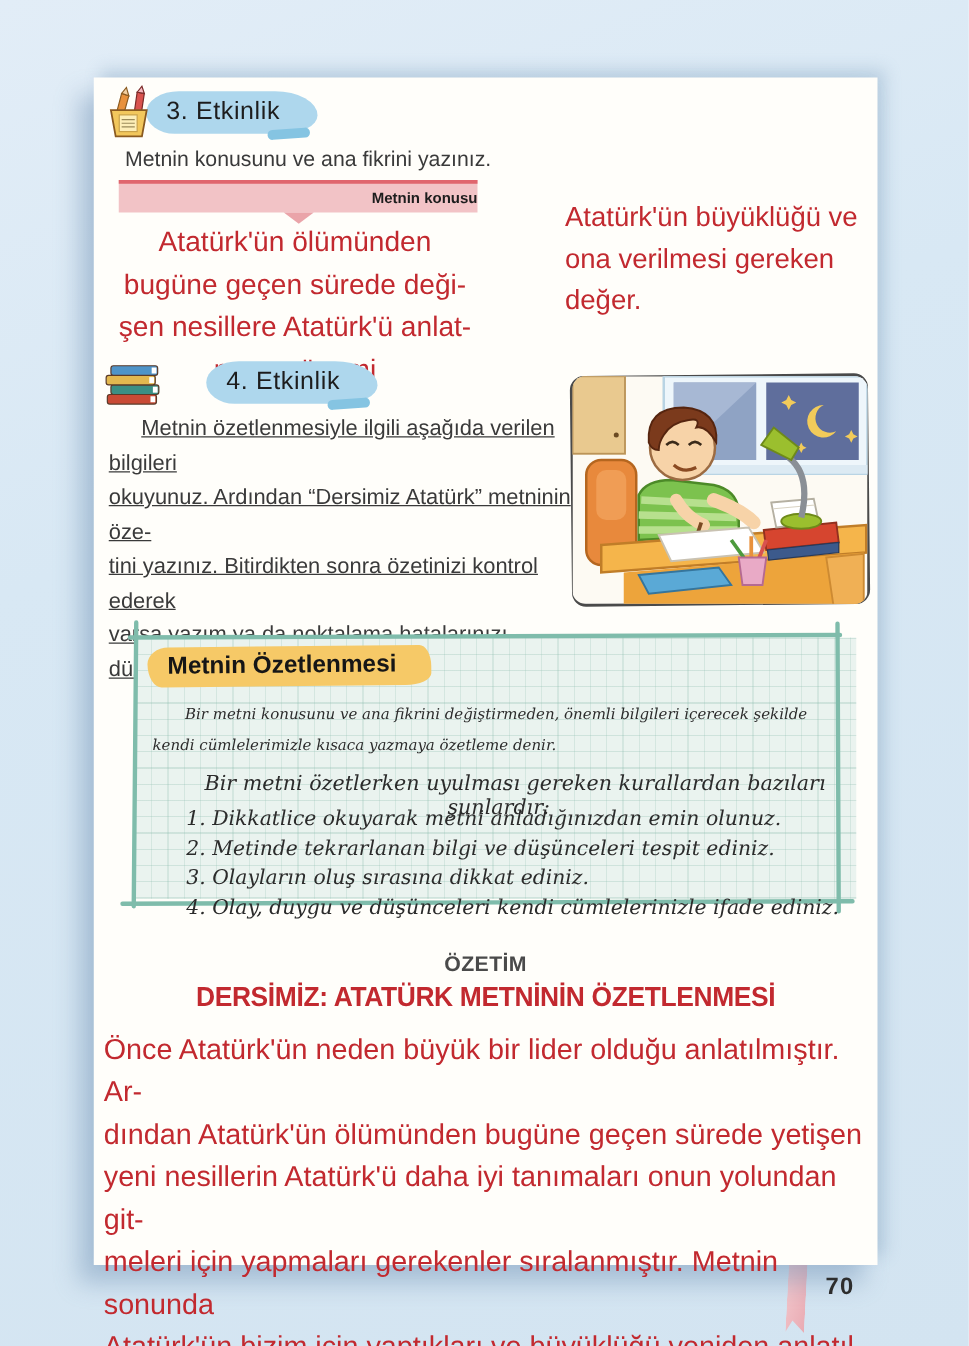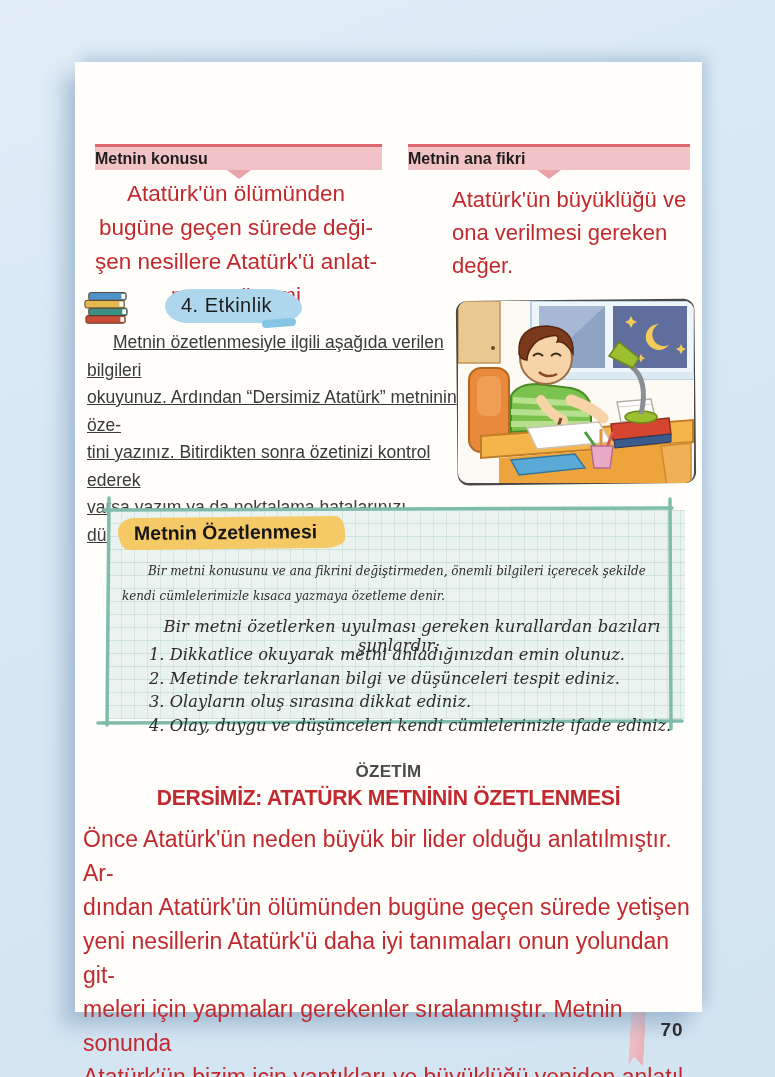--- a/index.html
+++ b/index.html
@@ -36,21 +36,21 @@
     position:absolute;left:12px;top:267px;width:372px;
     font-size:17.5px;line-height:27.5px;color:#3a3a3a;text-indent:26px;text-decoration:underline;
   }
 
   
   .col{position:absolute;top:82px;}
   .col-left{left:20px;width:287px;}
   .col-right{left:333px;width:282px;}
   .pink-bar{
     position:relative;height:23px;background:#f2c3c6;border-top:3px solid #e0666e;
-    text-align:left;font-weight:bold;font-size:16px;line-height:23px;color:#1d1d1d;
+    text-align:right;font-weight:bold;font-size:12px;line-height:23px;color:#1d1d1d;
   }
   .pink-bar .notch{
     position:absolute;left:50%;top:100%;transform:translateX(-50%);
     width:0;height:0;border-left:12px solid transparent;border-right:12px solid transparent;
     border-top:9px solid #eaa4a9;
   }
   .red-text{color:#c2292f;}
   .topic-text{margin-top:7px;font-size:22.5px;line-height:34px;margin-left:-5px;text-align:center;}
   .idea-text{margin-top:13px;font-size:22px;line-height:33px;margin-left:44px;}
 
@@ -116,38 +116,53 @@
     text-align:center;font-size:19px;font-weight:bold;color:#2d2d2d;letter-spacing:1px;
   }
 </style>
 </head>
 <body>
 
 <div class="ribbon"></div>
 
 <div class="page">
 
-
+  <div class="badge" style="left:8px;top:6px;">
+    <svg width="42" height="44" viewBox="0 0 44 44">
+      <g>
+        <polygon points="10,25 15,6 21,8 16,26" fill="#e8913c" stroke="#8a5a20" stroke-width="1"></polygon>
+        <polygon points="15,6 21,8 19,1" fill="#f2cfa0" stroke="#8a5a20" stroke-width="1"></polygon>
+      </g>
+      <g>
+        <polygon points="25,26 28,5 34,6 31,26" fill="#d9534f" stroke="#7a2a28" stroke-width="1"></polygon>
+        <polygon points="28,5 34,6 32,0" fill="#f4b8c0" stroke="#7a2a28" stroke-width="1"></polygon>
+      </g>
+      <path d="M6,20 L36,20 L32,42 L10,42 Z" fill="#f2c75c" stroke="#8a5a20" stroke-width="1.5"></path>
+      <rect x="13" y="24" width="15" height="14" fill="#fdeeb8" stroke="#c9a24a"></rect>
+      <line x1="15" y1="28" x2="26" y2="28" stroke="#9a8a5a"></line>
+      <line x1="15" y1="31" x2="26" y2="31" stroke="#9a8a5a"></line>
+      <line x1="15" y1="34" x2="26" y2="34" stroke="#9a8a5a"></line>
+    </svg>
+    <span class="blob">3. Etkinlik</span>
+  </div>
+
+  <div class="instr3">Metnin konusunu ve ana fikrini yazınız.</div>
 
   <div class="col col-left">
     <div class="pink-bar">
       <span>Metnin konusu</span>
       <span class="notch"></span>
     </div>
     <div class="red-text topic-text pre">Atatürk'ün ölümünden
 bugüne geçen sürede deği-
 şen nesillere Atatürk'ü anlat-
 manın önemi</div>
   </div>
 
   <div class="col col-right">
-    <div class="pink-bar">
-      <span>Metnin ana fikri</span>
-      <span class="notch"></span>
-    </div>
     <div class="red-text idea-text pre">Atatürk'ün büyüklüğü ve
 ona verilmesi gereken değer.</div>
   </div>
 
   <div class="badge" style="left:8px;top:222px;gap:44px;">
     <svg width="46" height="40" viewBox="0 0 48 40">
       <g stroke="#5a3a28" stroke-width="1">
         <rect x="3" y="30" width="41" height="8" rx="2" fill="#c94a35"></rect>
         <rect x="39" y="31.5" width="4" height="5" fill="#fff" stroke="none"></rect>
         <rect x="6" y="22" width="40" height="8" rx="2" fill="#3b8f84"></rect>

